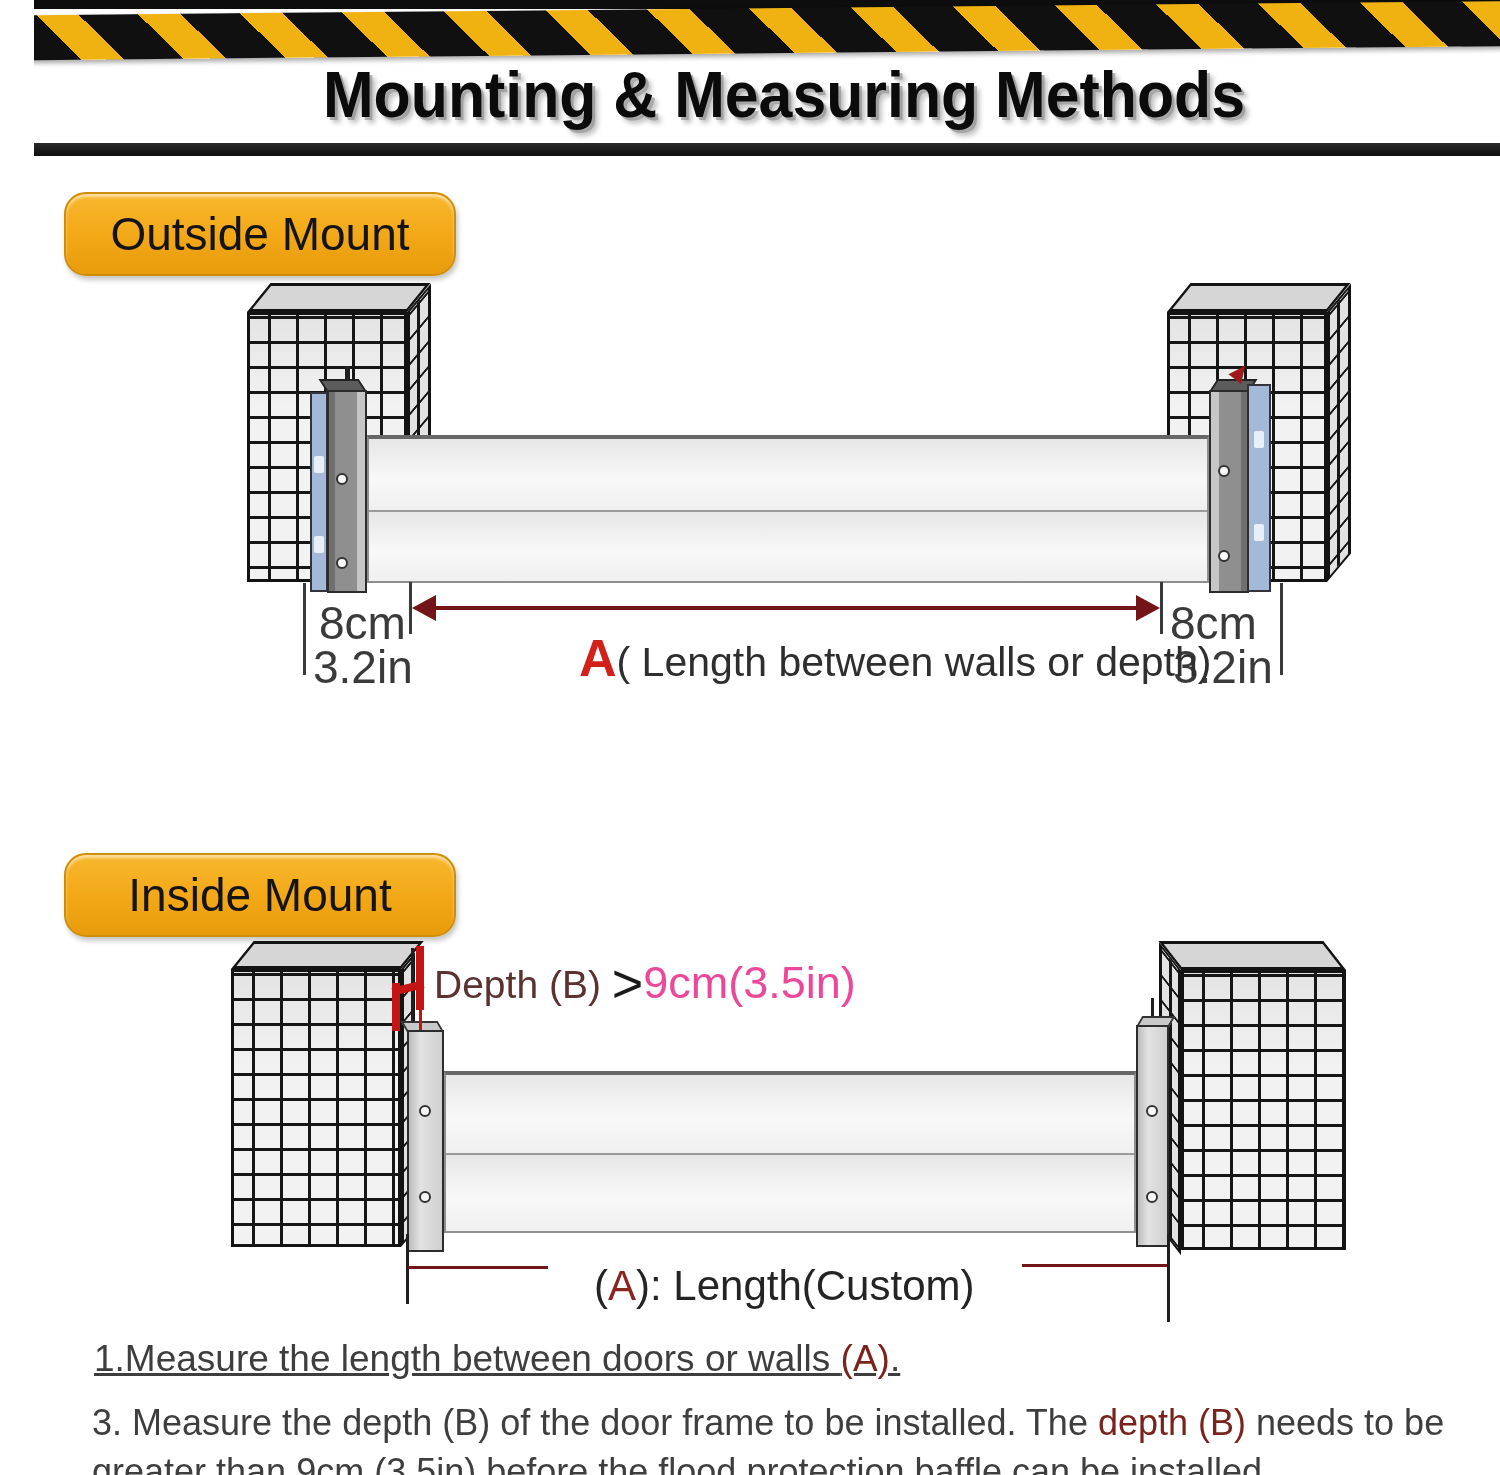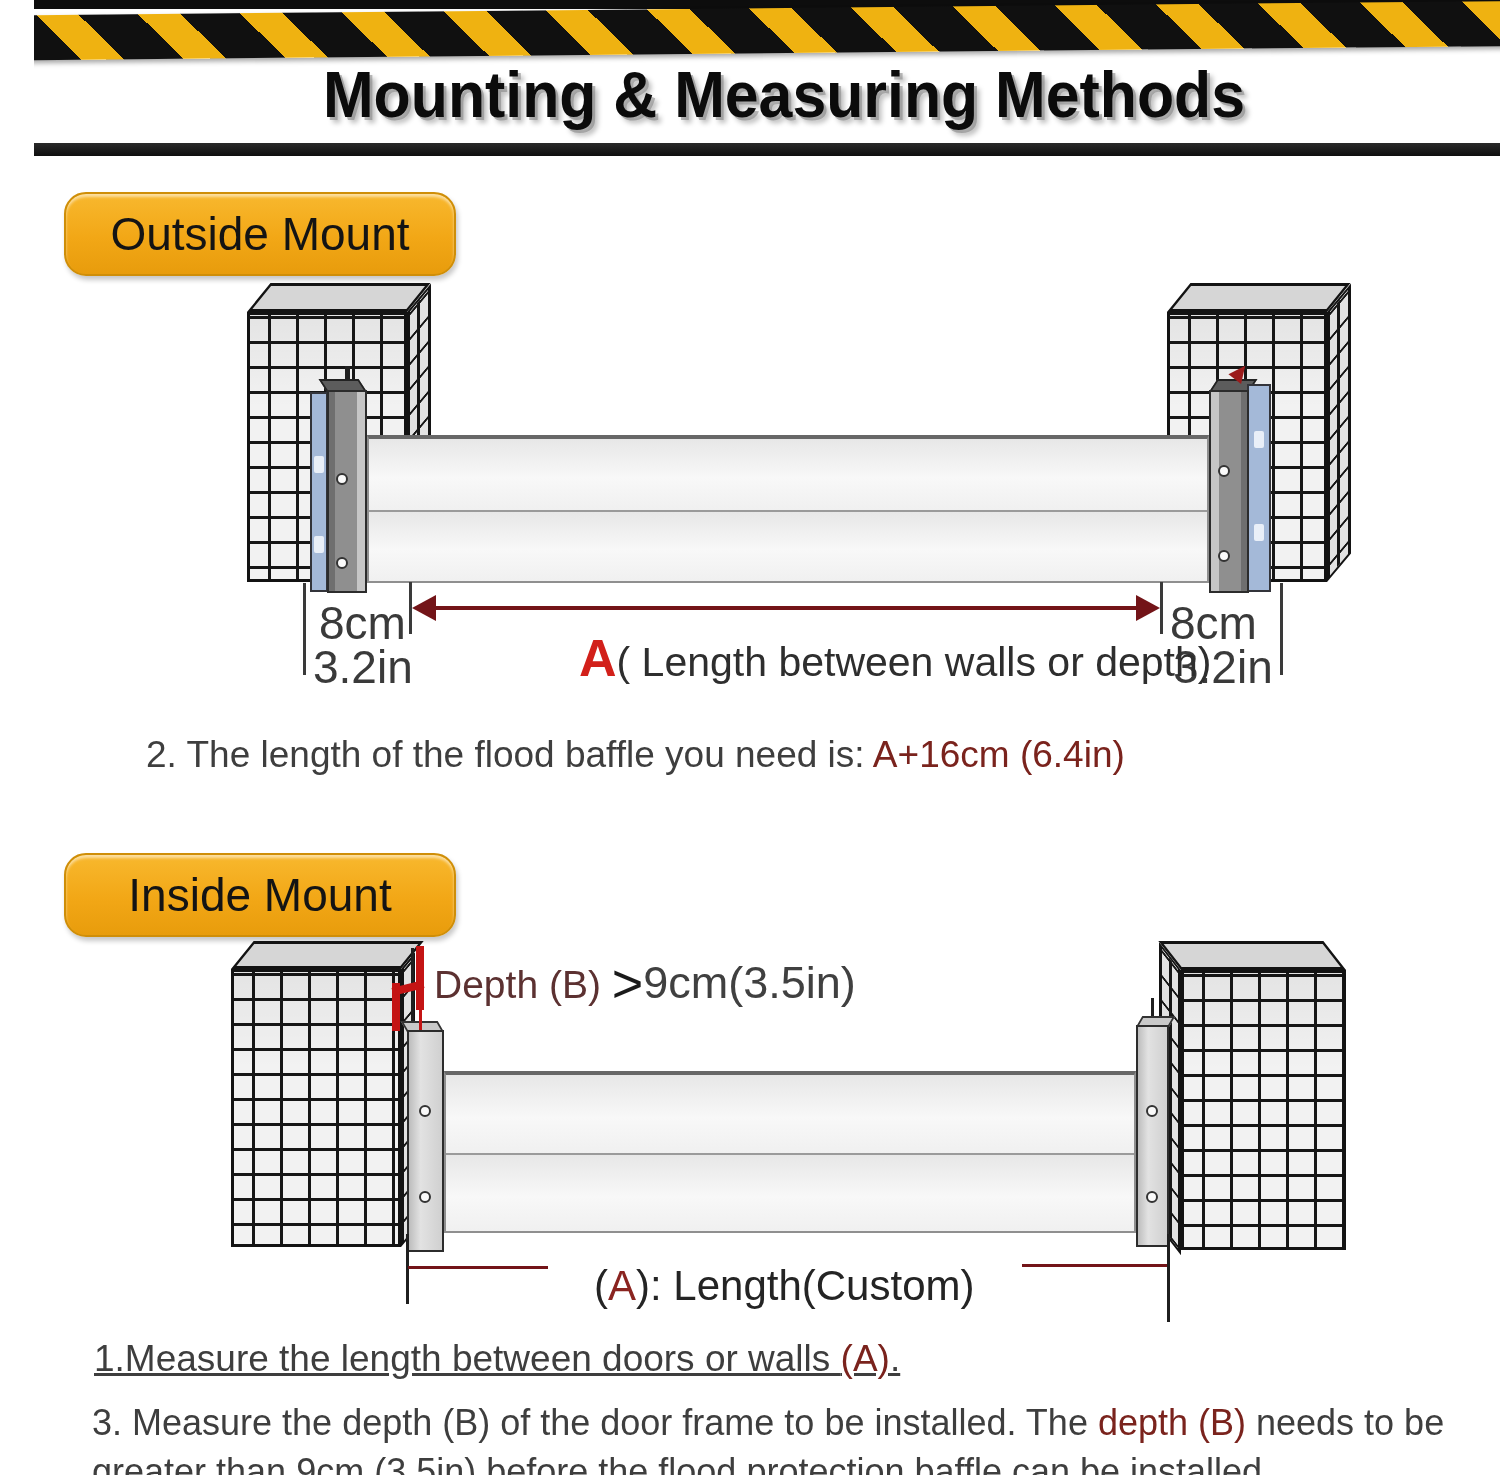--- a/index.html
+++ b/index.html
@@ -82,21 +82,21 @@
   .spanlabel { position:absolute; font-size:41px; color:#2e2e2e; white-space:nowrap; }
   .spanlabel .bigA { color:#d2201a; font-weight:bold; font-size:52px; }
 
   .steps { position:absolute; font-size:37px; color:#3e3e3e; }
   .steps .line { white-space:nowrap; }
   .em { color:#7a231d; }
 
   .depthlbl { position:absolute; white-space:nowrap; }
   .depthlbl .d1 { font-size:39px; color:#5c3131; }
   .depthlbl .d2 { font-size:54px; color:#1a1a1a; vertical-align:-4px; }
-  .depthlbl .d3 { font-size:45px; color:#404040; }
+  .depthlbl .d3 { font-size:45px; color:#ec4899; }
 
   .lenlbl { position:absolute; font-size:42px; color:#242424; white-space:nowrap; }
   .lenlbl .a { color:#8a2420; }
 
   .para { position:absolute; font-size:36px; color:#3e3e3e; line-height:49px; }
 
   .redbar { position:absolute; background:#c41414; }
   .blkline { position:absolute; background:#1f1f1f; }
   .miniarrow { position:absolute; width:0; height:0; border-left:8px solid transparent; border-right:8px solid transparent; border-bottom:17px solid #9b1b1b; transform:rotate(38deg); }
 </style>
@@ -161,23 +161,20 @@
     <div class="dimtext" style="left:279px; top:640px;">3.2in</div>
     <div class="dimtext" style="left:1136px; top:596px;">8cm</div>
     <div class="dimtext" style="left:1139px; top:640px;">3.2in</div>
 
     <div class="spanlabel" style="left:545px; top:628px;">
       <span class="bigA">A</span><span>( Length between walls or depth)</span>
     </div>
   </div>
 
   <div class="steps" style="left:112px; top:714px;">
-    <div class="line" style="margin-top:20px;">
-      <span>2. The length of the flood baffle you need is: </span><span class="em">A+16cm (6.4in)</span><span></span>
-    </div>
   </div>
 
   <div class="badge" style="left:30px; top:853px;">
     <span>Inside Mount</span>
   </div>
 
   <div>
 
     <div class="topface" style="left:197px; top:941px; width:170px; height:28px; transform:skewX(-39deg); transform-origin:bottom left;"></div>
     <div class="brickS" style="left:367px; top:969px; width:14px; height:278px; transform:skewY(-50deg); transform-origin:left top;"></div>

